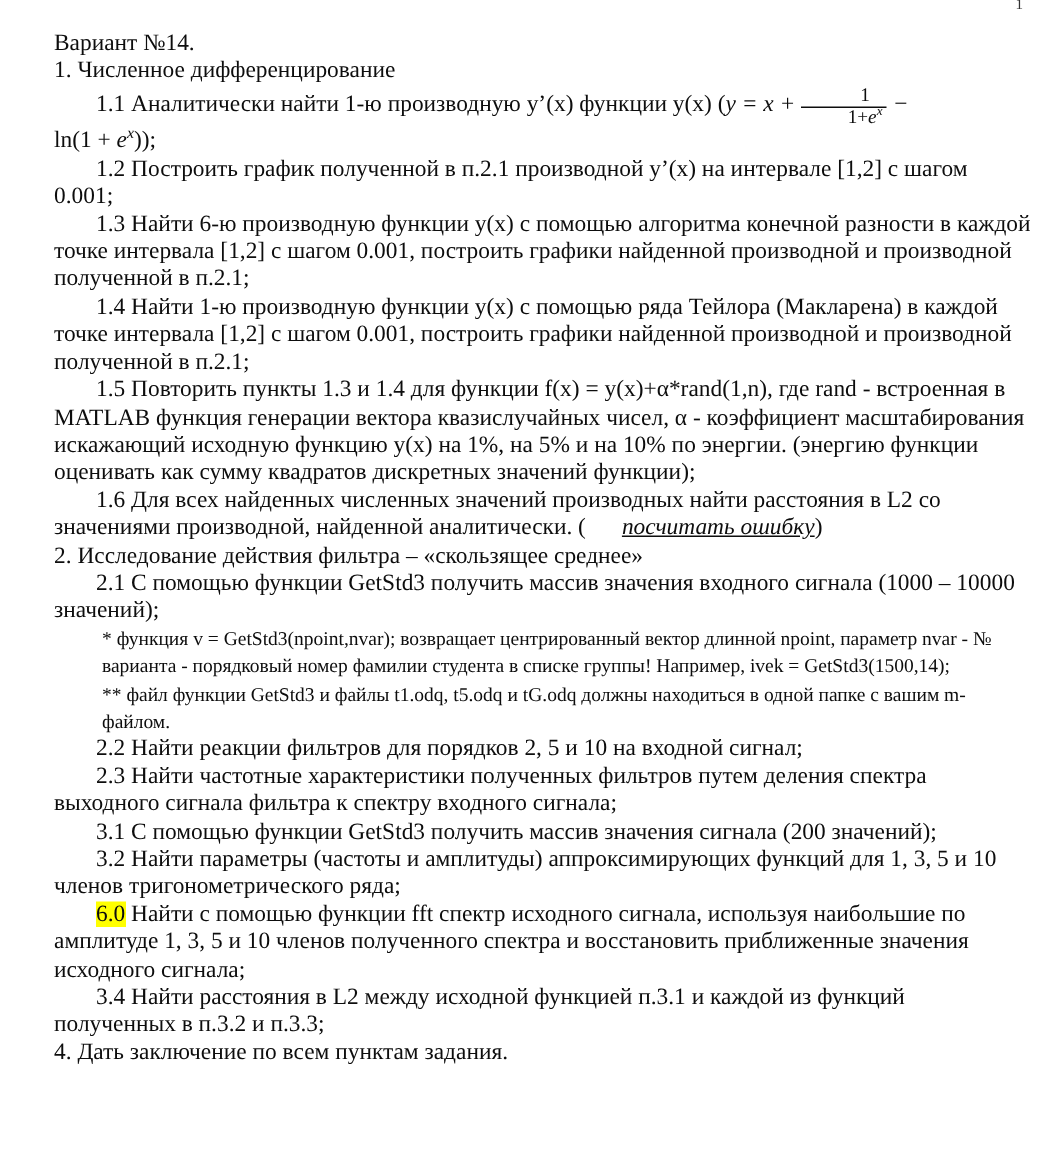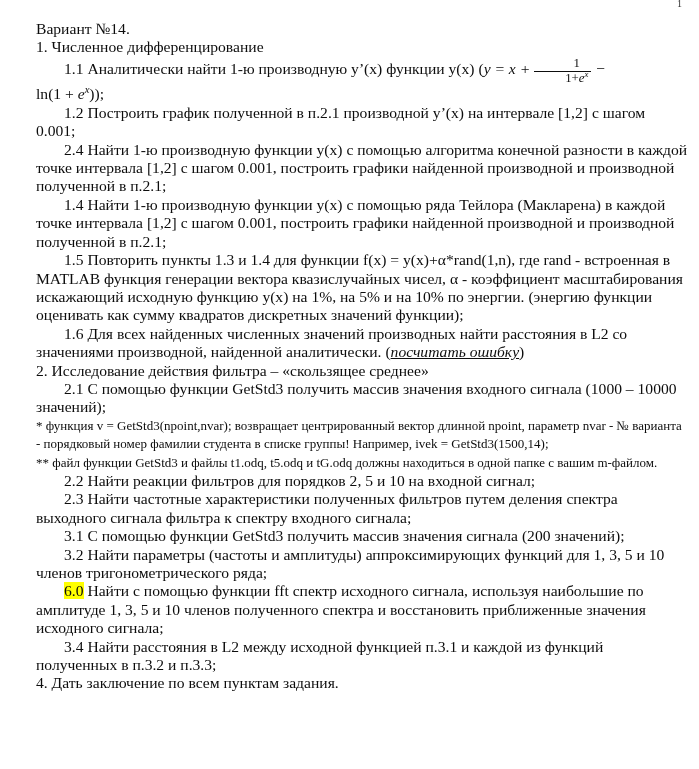--- a/index.html
+++ b/index.html
@@ -22,33 +22,33 @@
     color: #333;
   }
   .content {
     padding: 20px 11px 0 36px;
     font-size: 15.6px;
     line-height: 18.4px;
     text-align: left;
   }
   p { margin: 0; padding: 0; }
   p.item { text-indent: 28px; }
-  .fn { font-size: 13px; }
+  .fn { font-size: 13px; margin-left: 32px; }
   .mi { font-style: italic; }
   sup { font-size: 0.68em; line-height: 0; }
   .frac {
     display: inline-block;
     vertical-align: -0.6em;
     text-align: center;
     font-size: 0.82em;
     line-height: 1.08;
   }
   .frac .num { display: block; border-bottom: 1px solid #0d0d0d; padding: 0 3px; }
   .frac .den { display: block; padding: 0 3px; }
-  .uem { font-style: italic; text-decoration: underline; }
+  .uem { font-style: italic; text-decoration: underline; margin-left: 24px; }
   .hl { background: #ffff00; }
 </style>
 </head>
 <body>
 
 <div class="page">
 
   <div class="pageno">1</div>
 
   <div class="content">
@@ -57,21 +57,21 @@
 
     <p>1. Численное дифференцирование</p>
 
     <p class="item"><span>1.1 Аналитически найти 1-ю производную y’(x) функции y(x) (</span><span class="mi">y = x +</span>
       <span class="frac"><span class="num">1</span><span class="den"><span>1+</span><span class="mi">e</span><sup class="mi">x</sup></span></span>
       <span class="mi">−</span><br>
       <span>ln(1 + </span><span class="mi">e</span><sup class="mi">x</sup><span>));</span></p>
 
     <p class="item">1.2 Построить график полученной в п.2.1 производной y’(x) на интервале [1,2] с шагом 0.001;</p>
 
-    <p class="item">2.4 Найти 1-ю производную функции y(x) с помощью алгоритма конечной разности в каждой точке интервала [1,2] с шагом 0.001, построить графики найденной производной и производной полученной в п.2.1;</p>
+    <p class="item">1.3 Найти 6-ю производную функции y(x) с помощью алгоритма конечной разности в каждой точке интервала [1,2] с шагом 0.001, построить графики найденной производной и производной полученной в п.2.1;</p>
 
     <p class="item">1.4 Найти 1-ю производную функции y(x) с помощью ряда Тейлора (Макларена) в каждой точке интервала [1,2] с шагом 0.001, построить графики найденной производной и производной полученной в п.2.1;</p>
 
     <p class="item">1.5 Повторить пункты 1.3 и 1.4 для функции f(x) = y(x)+α*rand(1,n), где rand - встроенная в MATLAB функция генерации вектора квазислучайных чисел, α - коэффициент масштабирования искажающий исходную функцию y(x) на 1%, на 5% и на 10% по энергии. (энергию функции оценивать как сумму квадратов дискретных значений функции);</p>
 
     <p class="item"><span>1.6 Для всех найденных численных значений производных найти расстояния в L2 со значениями производной, найденной аналитически. (</span><span class="uem">посчитать ошибку</span><span>)</span></p>
 
     <p>2. Исследование действия фильтра – «скользящее среднее»</p>
 
     <p class="item">2.1 С помощью функции GetStd3 получить массив значения входного сигнала (1000 – 10000 значений);</p>

